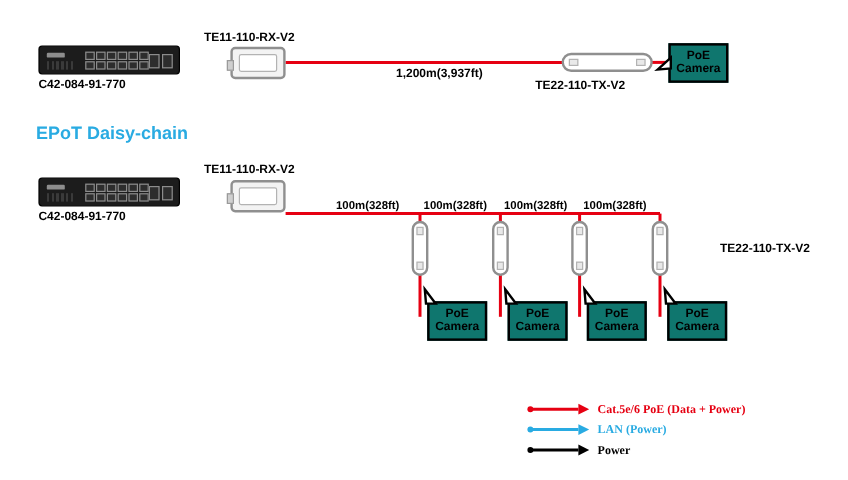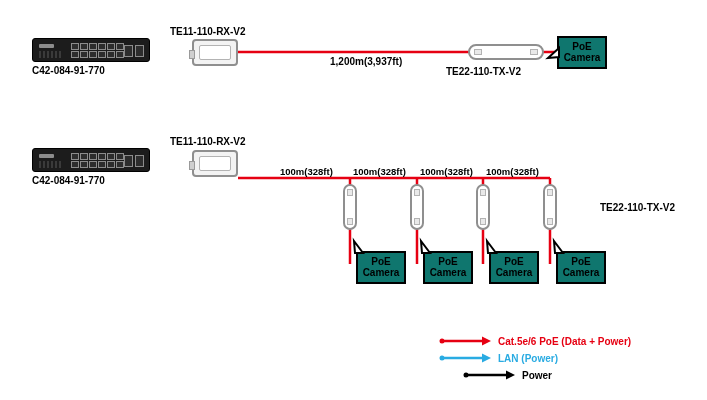--- a/index.html
+++ b/index.html
@@ -48,21 +48,21 @@
   .camera .txt { width:100%; text-align:center; font-weight:bold; font-size:10px; line-height:11px;
                  padding-top:3px; color:#000; }
   .camera svg.tail { position:absolute; overflow:visible; }
   .camera svg.tail.left { left:-11px; top:9px; }
   .camera svg.tail.up { left:-5px; top:-12px; }
 
   .title { position:absolute; font-weight:bold; font-size:15px; color:#29abe2; z-index:3; }
 
   
   .legend-row { position:absolute; display:flex; align-items:center; gap:6px; z-index:3; }
-  .legend-row .legend-label { font-weight:bold; font-size:10px; white-space:nowrap; }
+  .legend-row .legend-label { font-weight:bold; font-size:10px; white-space:nowrap;font-family:Liberation Serif, serif; }
 </style>
 </head>
 <body>
 
 <div class="canvas">
 
   <svg class="wires" width="707" height="400">
 
     <line x1="238" y1="52" x2="470" y2="52" stroke="#e60012" stroke-width="2.5"></line>
     <line x1="542" y1="52" x2="559" y2="52" stroke="#e60012" stroke-width="2.5"></line>
@@ -116,20 +116,21 @@
   <div class="camera" style="left:557px; top:36px;">
     <svg class="tail left" width="12" height="13">
       <polygon points="0,11 11,1 11,10" fill="#ffffff" stroke="#000000" stroke-width="2"></polygon>
     </svg>
     <div class="txt">
       <div>PoE</div>
       <div>Camera</div>
     </div>
   </div>
 
+  <div class="title" style="left:30px; top:103px;">EPoT Daisy-chain</div>
 
   <div class="switch" style="left:32px; top:148px;">
     <span class="logo"></span>
     <span class="vents"></span>
     <span class="ports">
       <i class="port"></i>
         <i class="port"></i>
         <i class="port"></i>
         <i class="port"></i>
         <i class="port"></i>
@@ -224,21 +225,21 @@
     <span class="legend-label" style="color:#e60012;">Cat.5e/6 PoE (Data + Power)</span>
   </div>
   <div class="legend-row" style="left:438px; top:352px;">
     <svg width="54" height="12">
       <circle cx="4" cy="6" r="2.5" fill="#29abe2"></circle>
       <line x1="4" y1="6" x2="44" y2="6" stroke="#29abe2" stroke-width="2.5"></line>
       <polygon points="44,1.5 53,6 44,10.5" fill="#29abe2"></polygon>
     </svg>
     <span class="legend-label" style="color:#29abe2;">LAN (Power)</span>
   </div>
-  <div class="legend-row" style="left:462px; top:369px;">
+  <div class="legend-row" style="left:438px; top:369px;">
     <svg width="54" height="12">
       <circle cx="4" cy="6" r="2.5" fill="#000000"></circle>
       <line x1="4" y1="6" x2="44" y2="6" stroke="#000000" stroke-width="2.5"></line>
       <polygon points="44,1.5 53,6 44,10.5" fill="#000000"></polygon>
     </svg>
     <span class="legend-label" style="color:#000000;">Power</span>
   </div>
 
 </div>
 

